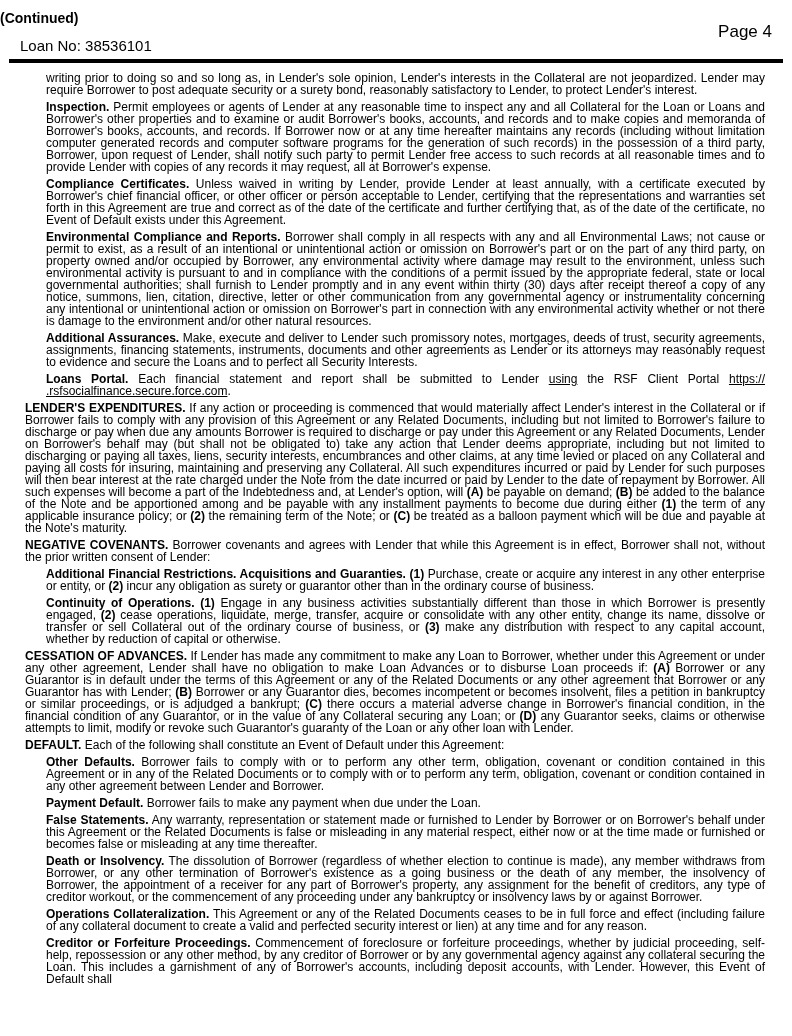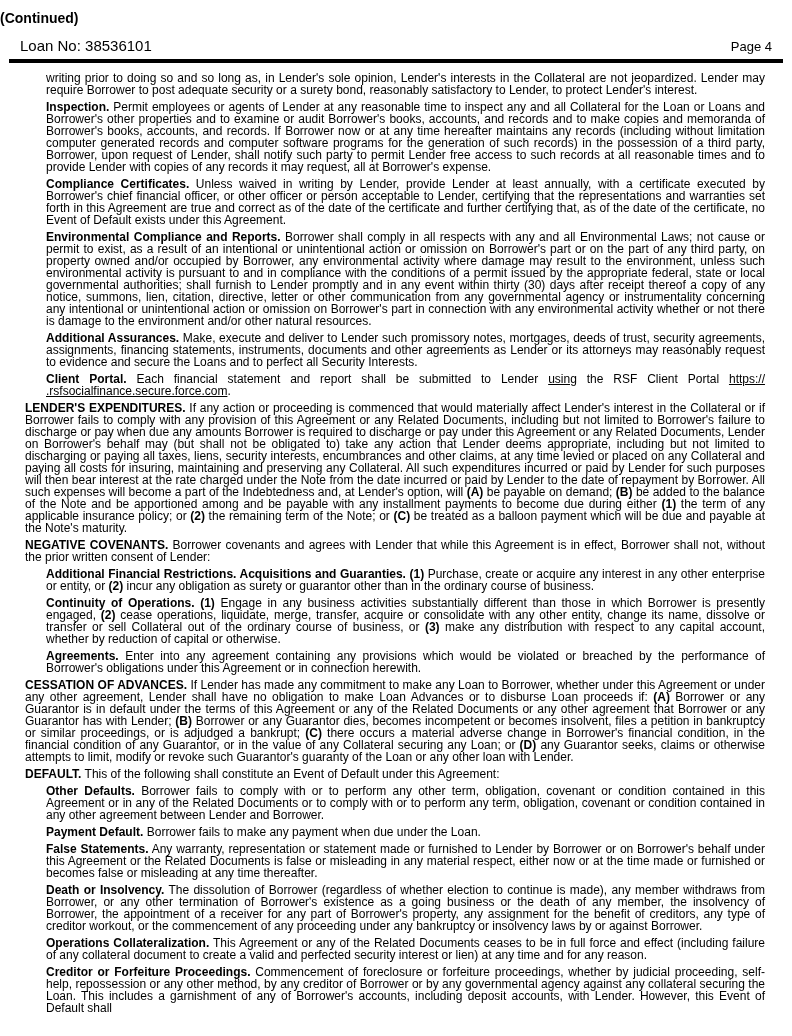--- a/index.html
+++ b/index.html
@@ -28,22 +28,22 @@
   }
   .loan-no {
     position: absolute;
     left: 20px;
     bottom: 2px;
     font-size: 15px;
   }
   .page-no {
     position: absolute;
     right: 20px;
-    bottom: 2px;
-    font-size: 13px;
+    bottom: 14px;
+    font-size: 17px;
   }
   .divider {
     height: 4px;
     background: #000000;
     margin: 3px 9px 9px 9px;
   }
   .doc-body {
     padding: 0 27px 0 25px;
     font-size: 12px;
     line-height: 12px;
@@ -64,28 +64,27 @@
     <div class="loan-no">Loan No: 38536101</div>
     <div class="page-no">Page 4</div>
   </div>
   <div class="divider"></div>
   <main class="doc-body">
       <div class="para sub"><span class="">writing prior to doing so and so long as, in Lender's sole opinion, Lender's interests in the Collateral are not jeopardized. Lender may require Borrower to post adequate security or a surety bond, reasonably satisfactory to Lender, to protect Lender's interest.</span></div>
       <div class="para sub"><span class="heading">Inspection.</span> <span class="">Permit employees or agents of Lender at any reasonable time to inspect any and all Collateral for the Loan or Loans and Borrower's other properties and to examine or audit Borrower's books, accounts, and records and to make copies and memoranda of Borrower's books, accounts, and records. If Borrower now or at any time hereafter maintains any records (including without limitation computer generated records and computer software programs for the generation of such records) in the possession of a third party, Borrower, upon request of Lender, shall notify such party to permit Lender free access to such records at all reasonable times and to provide Lender with copies of any records it may request, all at Borrower's expense.</span></div>
       <div class="para sub"><span class="heading">Compliance Certificates.</span> <span class="">Unless waived in writing by Lender, provide Lender at least annually, with a certificate executed by Borrower's chief financial officer, or other officer or person acceptable to Lender, certifying that the representations and warranties set forth in this Agreement are true and correct as of the date of the certificate and further certifying that, as of the date of the certificate, no Event of Default exists under this Agreement.</span></div>
       <div class="para sub"><span class="heading">Environmental Compliance and Reports.</span> <span class="">Borrower shall comply in all respects with any and all Environmental Laws; not cause or permit to exist, as a result of an intentional or unintentional action or omission on Borrower's part or on the part of any third party, on property owned and/or occupied by Borrower, any environmental activity where damage may result to the environment, unless such environmental activity is pursuant to and in compliance with the conditions of a permit issued by the appropriate federal, state or local governmental authorities; shall furnish to Lender promptly and in any event within thirty (30) days after receipt thereof a copy of any notice, summons, lien, citation, directive, letter or other communication from any governmental agency or instrumentality concerning any intentional or unintentional action or omission on Borrower's part in connection with any environmental activity whether or not there is damage to the environment and/or other natural resources.</span></div>
       <div class="para sub"><span class="heading">Additional Assurances.</span> <span class="">Make, execute and deliver to Lender such promissory notes, mortgages, deeds of trust, security agreements, assignments, financing statements, instruments, documents and other agreements as Lender or its attorneys may reasonably request to evidence and secure the Loans and to perfect all Security Interests.</span></div>
-      <div class="para sub"><span class="heading">Client Portal.</span> <span class="">Each financial statement and report shall be submitted to Lender </span><span class="u">using</span><span class=""> the RSF Client Portal </span><span class="u">https://</span><span class=""> </span><span class="u">.rsfsocialfinance.secure.force.com</span><span class="">.</span></div>
+      <div class="para sub"><span class="heading">Loans Portal.</span> <span class="">Each financial statement and report shall be submitted to Lender </span><span class="u">using</span><span class=""> the RSF Client Portal </span><span class="u">https://</span><span class=""> </span><span class="u">.rsfsocialfinance.secure.force.com</span><span class="">.</span></div>
       <div class="para top"><span class="heading">LENDER'S EXPENDITURES.</span> <span class="">If any action or proceeding is commenced that would materially affect Lender's interest in the Collateral or if Borrower fails to comply with any provision of this Agreement or any Related Documents, including but not limited to Borrower's failure to discharge or pay when due any amounts Borrower is required to discharge or pay under this Agreement or any Related Documents, Lender on Borrower's behalf may (but shall not be obligated to) take any action that Lender deems appropriate, including but not limited to discharging or paying all taxes, liens, security interests, encumbrances and other claims, at any time levied or placed on any Collateral and paying all costs for insuring, maintaining and preserving any Collateral. All such expenditures incurred or paid by Lender for such purposes will then bear interest at the rate charged under the Note from the date incurred or paid by Lender to the date of repayment by Borrower. All such expenses will become a part of the Indebtedness and, at Lender's option, will </span><span class="b ">(A)</span><span class=""> be payable on demand; </span><span class="b ">(B)</span><span class=""> be added to the balance of the Note and be apportioned among and be payable with any installment payments to become due during either </span><span class="b ">(1)</span><span class=""> the term of any applicable insurance policy; or </span><span class="b ">(2)</span><span class=""> the remaining term of the Note; or </span><span class="b ">(C)</span><span class=""> be treated as a balloon payment which will be due and payable at the Note's maturity.</span></div>
       <div class="para top"><span class="heading">NEGATIVE COVENANTS.</span> <span class="">Borrower covenants and agrees with Lender that while this Agreement is in effect, Borrower shall not, without the prior written consent of Lender:</span></div>
       <div class="para sub"><span class="heading">Additional Financial Restrictions.  Acquisitions and Guaranties.</span> <span class="b ">(1)</span><span class=""> Purchase, create or acquire any interest in any other enterprise or entity, or </span><span class="b ">(2)</span><span class=""> incur any obligation as surety or guarantor other than in the ordinary course of business.</span></div>
       <div class="para sub"><span class="heading">Continuity of Operations.</span> <span class="b ">(1)</span><span class=""> Engage in any business activities substantially different than those in which Borrower is presently engaged, </span><span class="b ">(2)</span><span class=""> cease operations, liquidate, merge, transfer, acquire or consolidate with any other entity, change its name, dissolve or transfer or sell Collateral out of the ordinary course of business, or </span><span class="b ">(3)</span><span class=""> make any distribution with respect to any capital account, whether by reduction of capital or otherwise.</span></div>
-      <div class="para sub"><span class="heading">Agreements.</span> <span class="">Enter into any agreement containing any provisions which would be violated or breached by the performance of Borrower's obligations under this Agreement or in connection herewith.</span></div>
       <div class="para top"><span class="heading">CESSATION OF ADVANCES.</span> <span class="">If Lender has made any commitment to make any Loan to Borrower, whether under this Agreement or under any other agreement, Lender shall have no obligation to make Loan Advances or to disburse Loan proceeds if: </span><span class="b ">(A)</span><span class=""> Borrower or any Guarantor is in default under the terms of this Agreement or any of the Related Documents or any other agreement that Borrower or any Guarantor has with Lender; </span><span class="b ">(B)</span><span class=""> Borrower or any Guarantor dies, becomes incompetent or becomes insolvent, files a petition in bankruptcy or similar proceedings, or is adjudged a bankrupt; </span><span class="b ">(C)</span><span class=""> there occurs a material adverse change in Borrower's financial condition, in the financial condition of any Guarantor, or in the value of any Collateral securing any Loan; or </span><span class="b ">(D)</span><span class=""> any Guarantor seeks, claims or otherwise attempts to limit, modify or revoke such Guarantor's guaranty of the Loan or any other loan with Lender.</span></div>
-      <div class="para top"><span class="heading">DEFAULT.</span> <span class="">This of the following shall constitute an Event of Default under this Agreement:</span></div>
+      <div class="para top"><span class="heading">DEFAULT.</span> <span class="">Each of the following shall constitute an Event of Default under this Agreement:</span></div>
       <div class="para sub"><span class="heading">Other Defaults.</span> <span class="">Borrower fails to comply with or to perform any other term, obligation, covenant or condition contained in this Agreement or in any of the Related Documents or to comply with or to perform any term, obligation, covenant or condition contained in any other agreement between Lender and Borrower.</span></div>
       <div class="para sub"><span class="heading">Payment Default.</span> <span class="">Borrower fails to make any payment when due under the Loan.</span></div>
       <div class="para sub"><span class="heading">False Statements.</span> <span class="">Any warranty, representation or statement made or furnished to Lender by Borrower or on Borrower's behalf under this Agreement or the Related Documents is false or misleading in any material respect, either now or at the time made or furnished or becomes false or misleading at any time thereafter.</span></div>
       <div class="para sub"><span class="heading">Death or Insolvency.</span> <span class="">The dissolution of Borrower (regardless of whether election to continue is made), any member withdraws from Borrower, or any other termination of Borrower's existence as a going business or the death of any member, the insolvency of Borrower, the appointment of a receiver for any part of Borrower's property, any assignment for the benefit of creditors, any type of creditor workout, or the commencement of any proceeding under any bankruptcy or insolvency laws by or against Borrower.</span></div>
       <div class="para sub"><span class="heading">Operations Collateralization.</span> <span class="">This Agreement or any of the Related Documents ceases to be in full force and effect (including failure of any collateral document to create a valid and perfected security interest or lien) at any time and for any reason.</span></div>
       <div class="para sub"><span class="heading">Creditor or Forfeiture Proceedings.</span> <span class="">Commencement of foreclosure or forfeiture proceedings, whether by judicial proceeding, self-help, repossession or any other method, by any creditor of Borrower or by any governmental agency against any collateral securing the Loan. This includes a garnishment of any of Borrower's accounts, including deposit accounts, with Lender. However, this Event of Default shall</span></div>
     </main>
 </div>
 
 </body></html>

